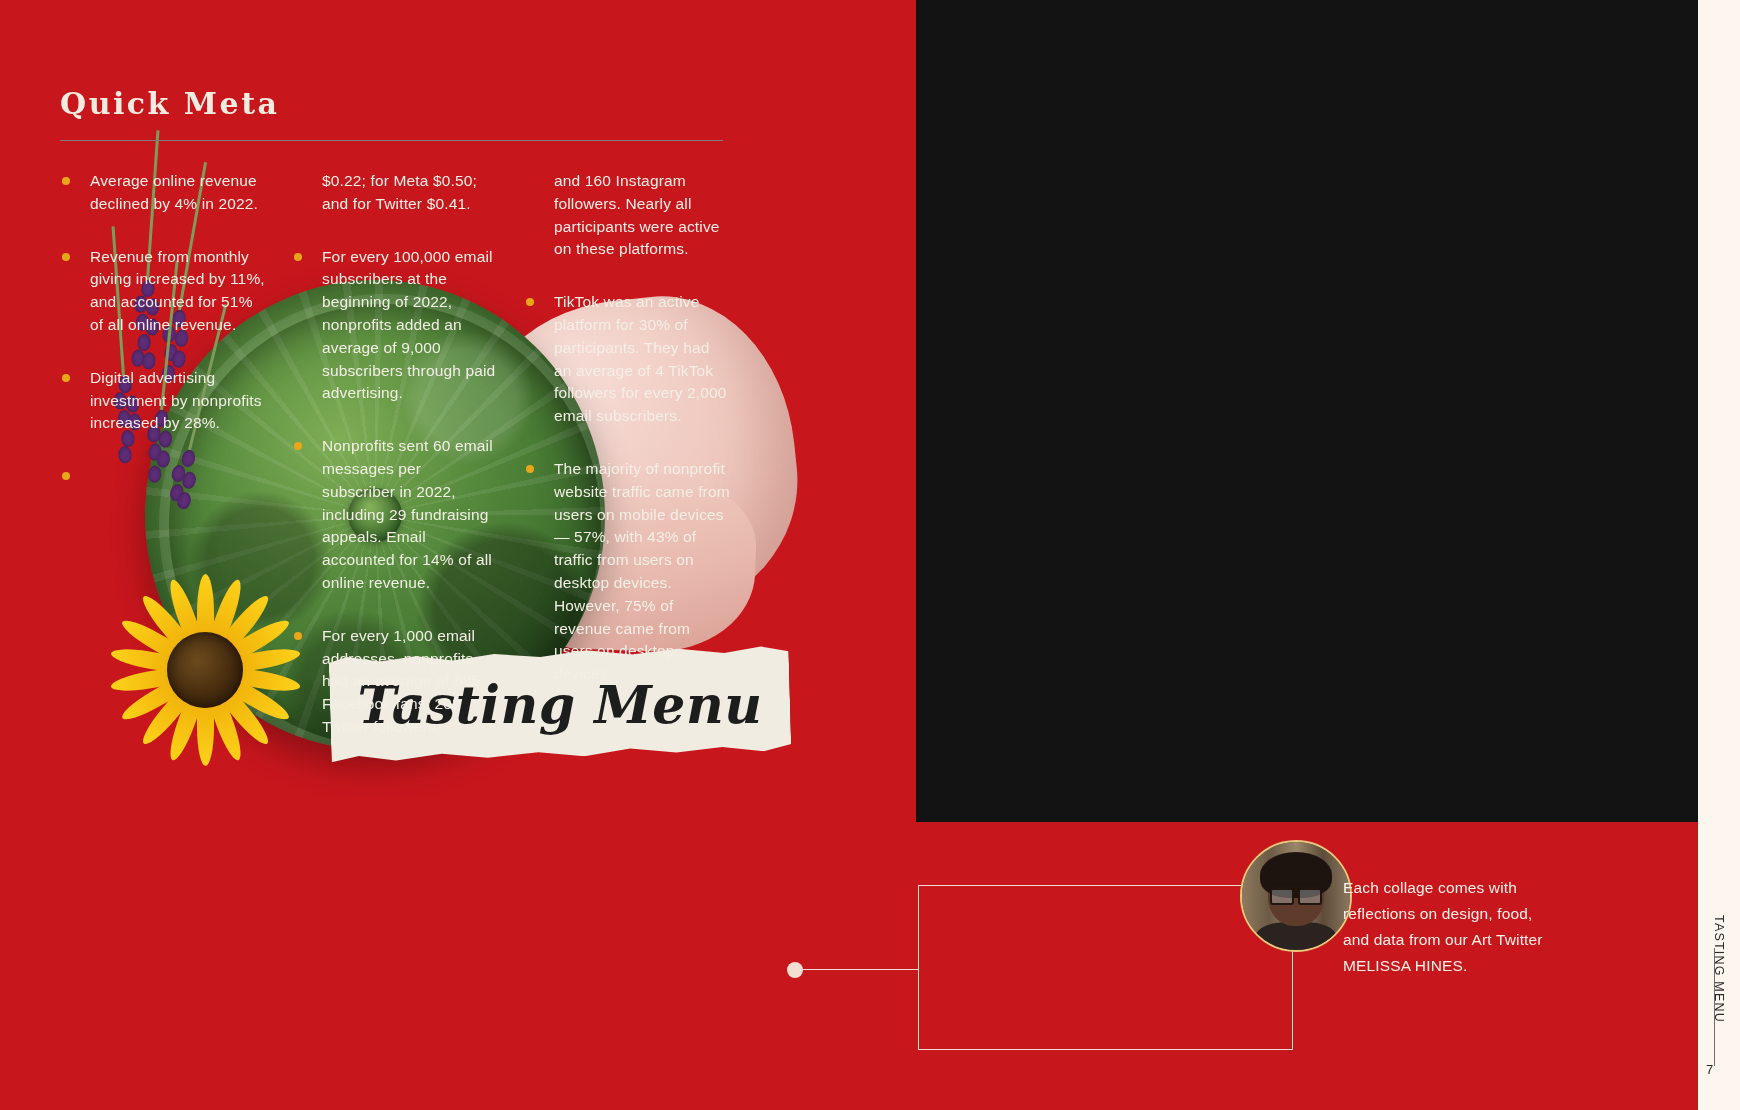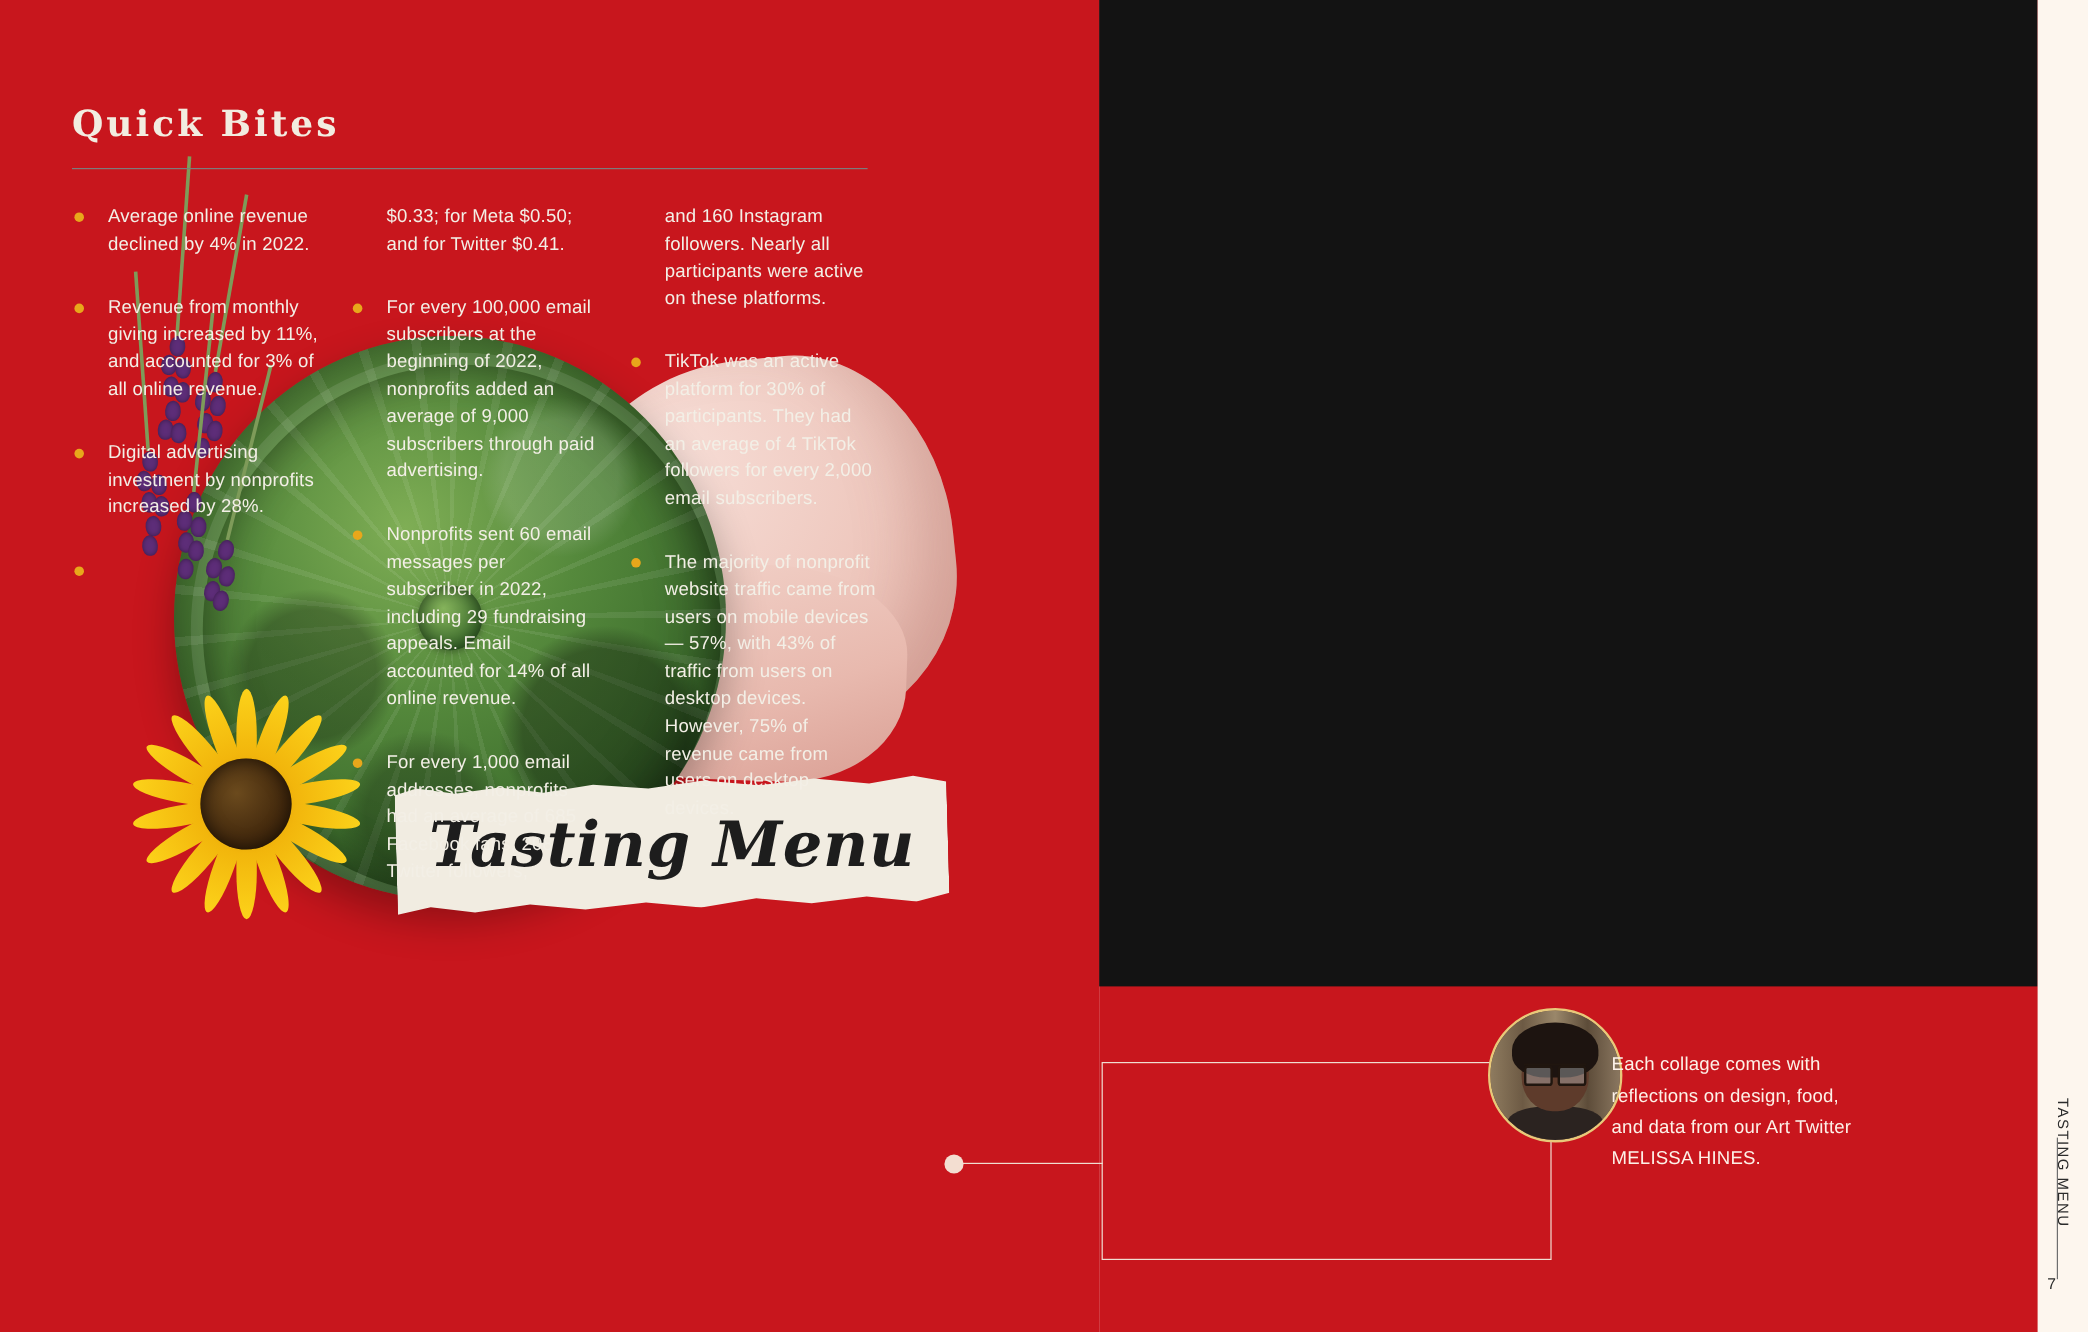--- a/index.html
+++ b/index.html
@@ -462,37 +462,37 @@
       </div>
     </div>
 
     <div class="banner"></div>
     <div class="banner-text" style="left:330px; top:650px; width:460px; height:108px;">Tasting Menu</div>
   </div>
 
   <div class="right-panel"></div>
 
   <div class="dark-card"></div>
-  <div class="qb-title">Quick Bites</div>
+  <div class="qb-title">Quick Meta</div>
   <div class="qb-rule"></div>
 
   <div class="cols">
 
     <div class="col">
       <ul class="bullets">
         <li><span class="dot"></span><span>Average online revenue declined by 4% in 2022.</span></li>
-        <li><span class="dot"></span><span>Revenue from monthly giving increased by 11%, and accounted for 3% of all online revenue.</span></li>
+        <li><span class="dot"></span><span>Revenue from monthly giving increased by 11%, and accounted for 51% of all online revenue.</span></li>
         <li><span class="dot"></span><span>Digital advertising investment by nonprofits increased by 28%.</span></li>
         <li><span class="dot"></span></li>
       </ul>
     </div>
 
     <div class="col">
       <ul class="bullets">
-        <li class="nodot"><span>$0.33; for Meta $0.50; and for Twitter $0.41.</span></li>
+        <li class="nodot"><span>$0.22; for Meta $0.50; and for Twitter $0.41.</span></li>
         <li><span class="dot"></span><span>For every 100,000 email subscribers at the beginning of 2022, nonprofits added an average of 9,000 subscribers through paid advertising.</span></li>
         <li><span class="dot"></span><span>Nonprofits sent 60 email messages per subscriber in 2022, including 29 fundraising appeals. Email accounted for 14% of all online revenue.</span></li>
         <li><span class="dot"></span><span>For every 1,000 email addresses, nonprofits had an average of 685 Facebook fans, 208 Twitter followers,</span></li>
       </ul>
     </div>
 
     <div class="col">
       <ul class="bullets">
         <li class="nodot"><span>and 160 Instagram followers. Nearly all participants were active on these platforms.</span></li>
         <li><span class="dot"></span><span>TikTok was an active platform for 30% of participants. They had an average of 4 TikTok followers for every 2,000 email subscribers.</span></li>

